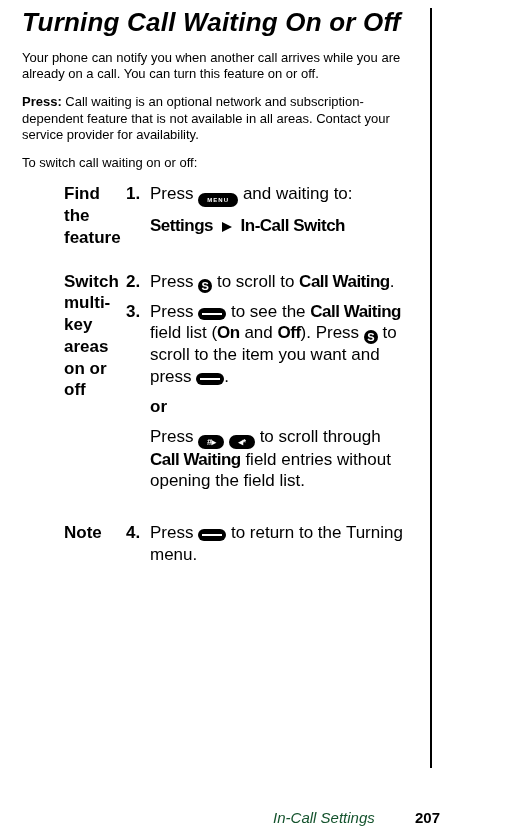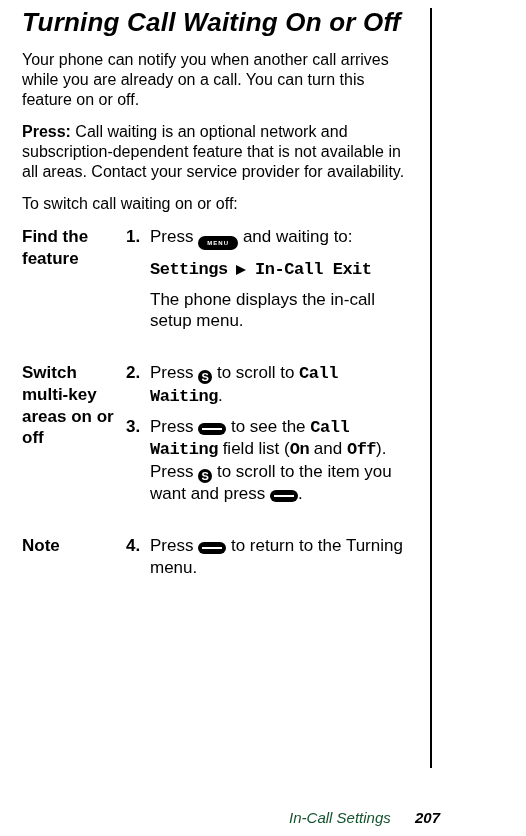--- a/index.html
+++ b/index.html
@@ -26,55 +26,56 @@
   .title {
     font-family: Arial, Helvetica, sans-serif;
     font-weight: 700;
     font-style: italic;
     font-size: 26px;
     line-height: 1.15;
     margin: 0 0 12px 0;
     letter-spacing: 0.2px;
   }
   .para {
-    font-size: 16px;
+    font-size: 13px;
     line-height: 1.25;
     margin: 0 0 12px 0;
   }
   .note-lead {
     font-weight: 700;
   }
   .steps {
     display: grid;
     grid-template-columns: 94px 1fr;
     column-gap: 10px;
     row-gap: 22px;
     font-size: 17px;
     line-height: 1.28;
   }
   .side-label {
     font-weight: 700;
+    margin-left: 42px;
   }
   .step-block p {
     margin: 0 0 8px 0;
   }
   .step-line {
     display: flex;
     align-items: flex-start;
   }
   .step-num {
     font-weight: 700;
     width: 24px;
     flex: 0 0 24px;
   }
   .step-body {
     flex: 1;
   }
   .ui {
-    font-family: Liberation Mono, monospace;
+    font-family: Liberation Sans, sans-serif;
     font-weight: 700;
     letter-spacing: -0.5px;
   }
   .arrow-sep {
     display: inline-block;
     width: 0;
     height: 0;
     border-top: 5px solid transparent;
     border-bottom: 5px solid transparent;
     border-left: 10px solid #000;
@@ -138,22 +139,21 @@
     bottom: 10px;
     right: 42px;
     font-size: 15px;
   }
   .footer-section {
     font-style: italic;
     color: #14532d;
   }
   .footer-page {
     font-weight: 700;
-    font-style: italic;
-    margin-left: 20px;
+    margin-left: 36px;
   }
   .or {
     font-weight: 700;
     margin: 6px 0 6px 30px;
   }
 </style>
 </head>
 <body>
 
 <div class="page">
@@ -175,42 +175,45 @@
       <div class="step-block">
         <div class="step-line">
           <div class="step-num">1.</div>
           <div class="step-body">
             <p>
               <span>Press </span><span class="key key-menu">MENU</span><span> and waiting to:</span>
             </p>
             <p>
               <span class="ui">Settings</span>
               <span class="arrow-sep"></span>
-              <span class="ui">In-Call Exit</span>
-            </p>
-            <p>The phone displays the in-call setup menu.</p>
+              <span class="ui">In-Call Switch</span>
+            </p>
           </div>
         </div>
       </div>
 
       <div class="side-label">Switch multi-key areas on or off</div>
       <div class="step-block">
         <div class="step-line">
           <div class="step-num">2.</div>
           <div class="step-body">
             <p>
               <span>Press </span><span class="key key-round">S</span><span> to scroll to </span><span class="ui">Call Waiting</span><span>.</span>
             </p>
           </div>
         </div>
         <div class="step-line">
           <div class="step-num">3.</div>
           <div class="step-body">
             <p>
               <span>Press </span><span class="key key-soft curve-right"></span><span> to see the </span><span class="ui">Call Waiting</span><span> field list (</span><span class="ui">On</span><span> and </span><span class="ui">Off</span><span>). Press </span><span class="key key-round">S</span><span> to scroll to the item you want and press </span><span class="key key-soft curve-right"></span><span>.</span>
+            </p>
+            <p class="or">or</p>
+            <p>
+              <span>Press </span><span class="key key-dial">#▸</span> <span class="key key-dial">◂*</span><span> to scroll through </span><span class="ui">Call Waiting</span><span> field entries without opening the field list.</span>
             </p>
           </div>
         </div>
       </div>
 
       <div class="side-label">Note</div>
       <div class="step-block">
         <div class="step-line">
           <div class="step-num">4.</div>
           <div class="step-body">

